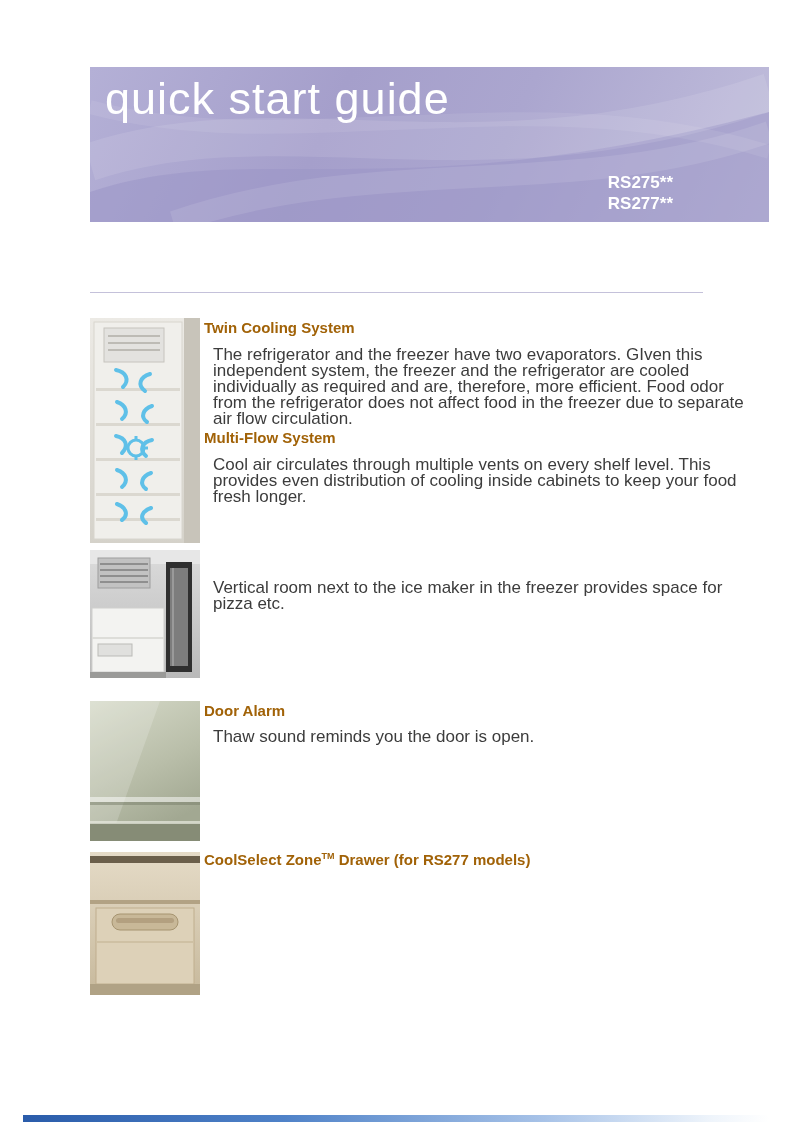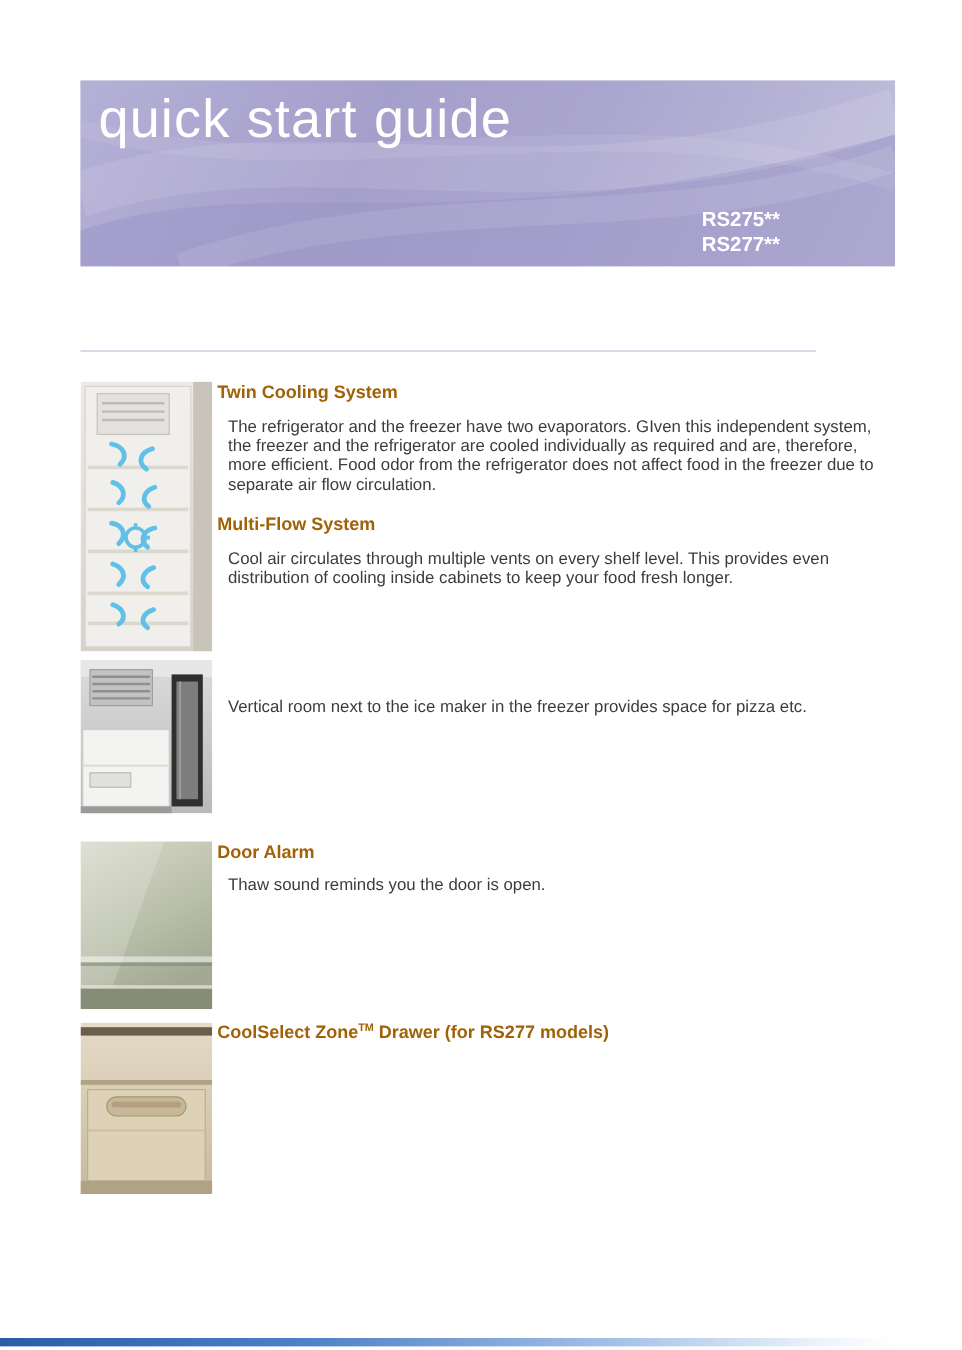--- a/index.html
+++ b/index.html
@@ -3,20 +3,21 @@
 <meta charset="utf-8">
 <style>
   * { margin: 0; padding: 0; box-sizing: border-box; }
   body { background: #ffffff; font-family: "Liberation Sans", sans-serif; }
   .page {
     position: relative;
     width: 746px;
     height: 1125px;
     background: #ffffff;
     overflow: hidden;
+    margin-left: 23px;
   }
 
   
   .banner {
     position: absolute;
     left: 67px; top: 67px; right: 0;
     height: 155px;
     background: linear-gradient(115deg, #b4b0d6 0%, #a59fcb 35%, #aba6cf 60%, #c2bfdc 100%);
     overflow: hidden;
   }
@@ -68,21 +69,21 @@
     color: #a16207;
     font-size: 15px;
     font-weight: bold;
   }
   .feature-title sup { font-size: 9px; vertical-align: super; }
   .feature-body {
     position: absolute;
     left: 190px;
     width: 546px;
     color: #3c3c3c;
-    font-size: 14px;
+    font-size: 17px;
     line-height: 16px;
   }
 
   
   .footer-bar {
     position: absolute;
     left: 0; right: 0; bottom: 3px;
     height: 7px;
     background: linear-gradient(90deg, #2a5caa 0%, #4f82c8 35%, #a8c3e8 70%, #eef4fb 92%, #ffffff 100%);
   }

